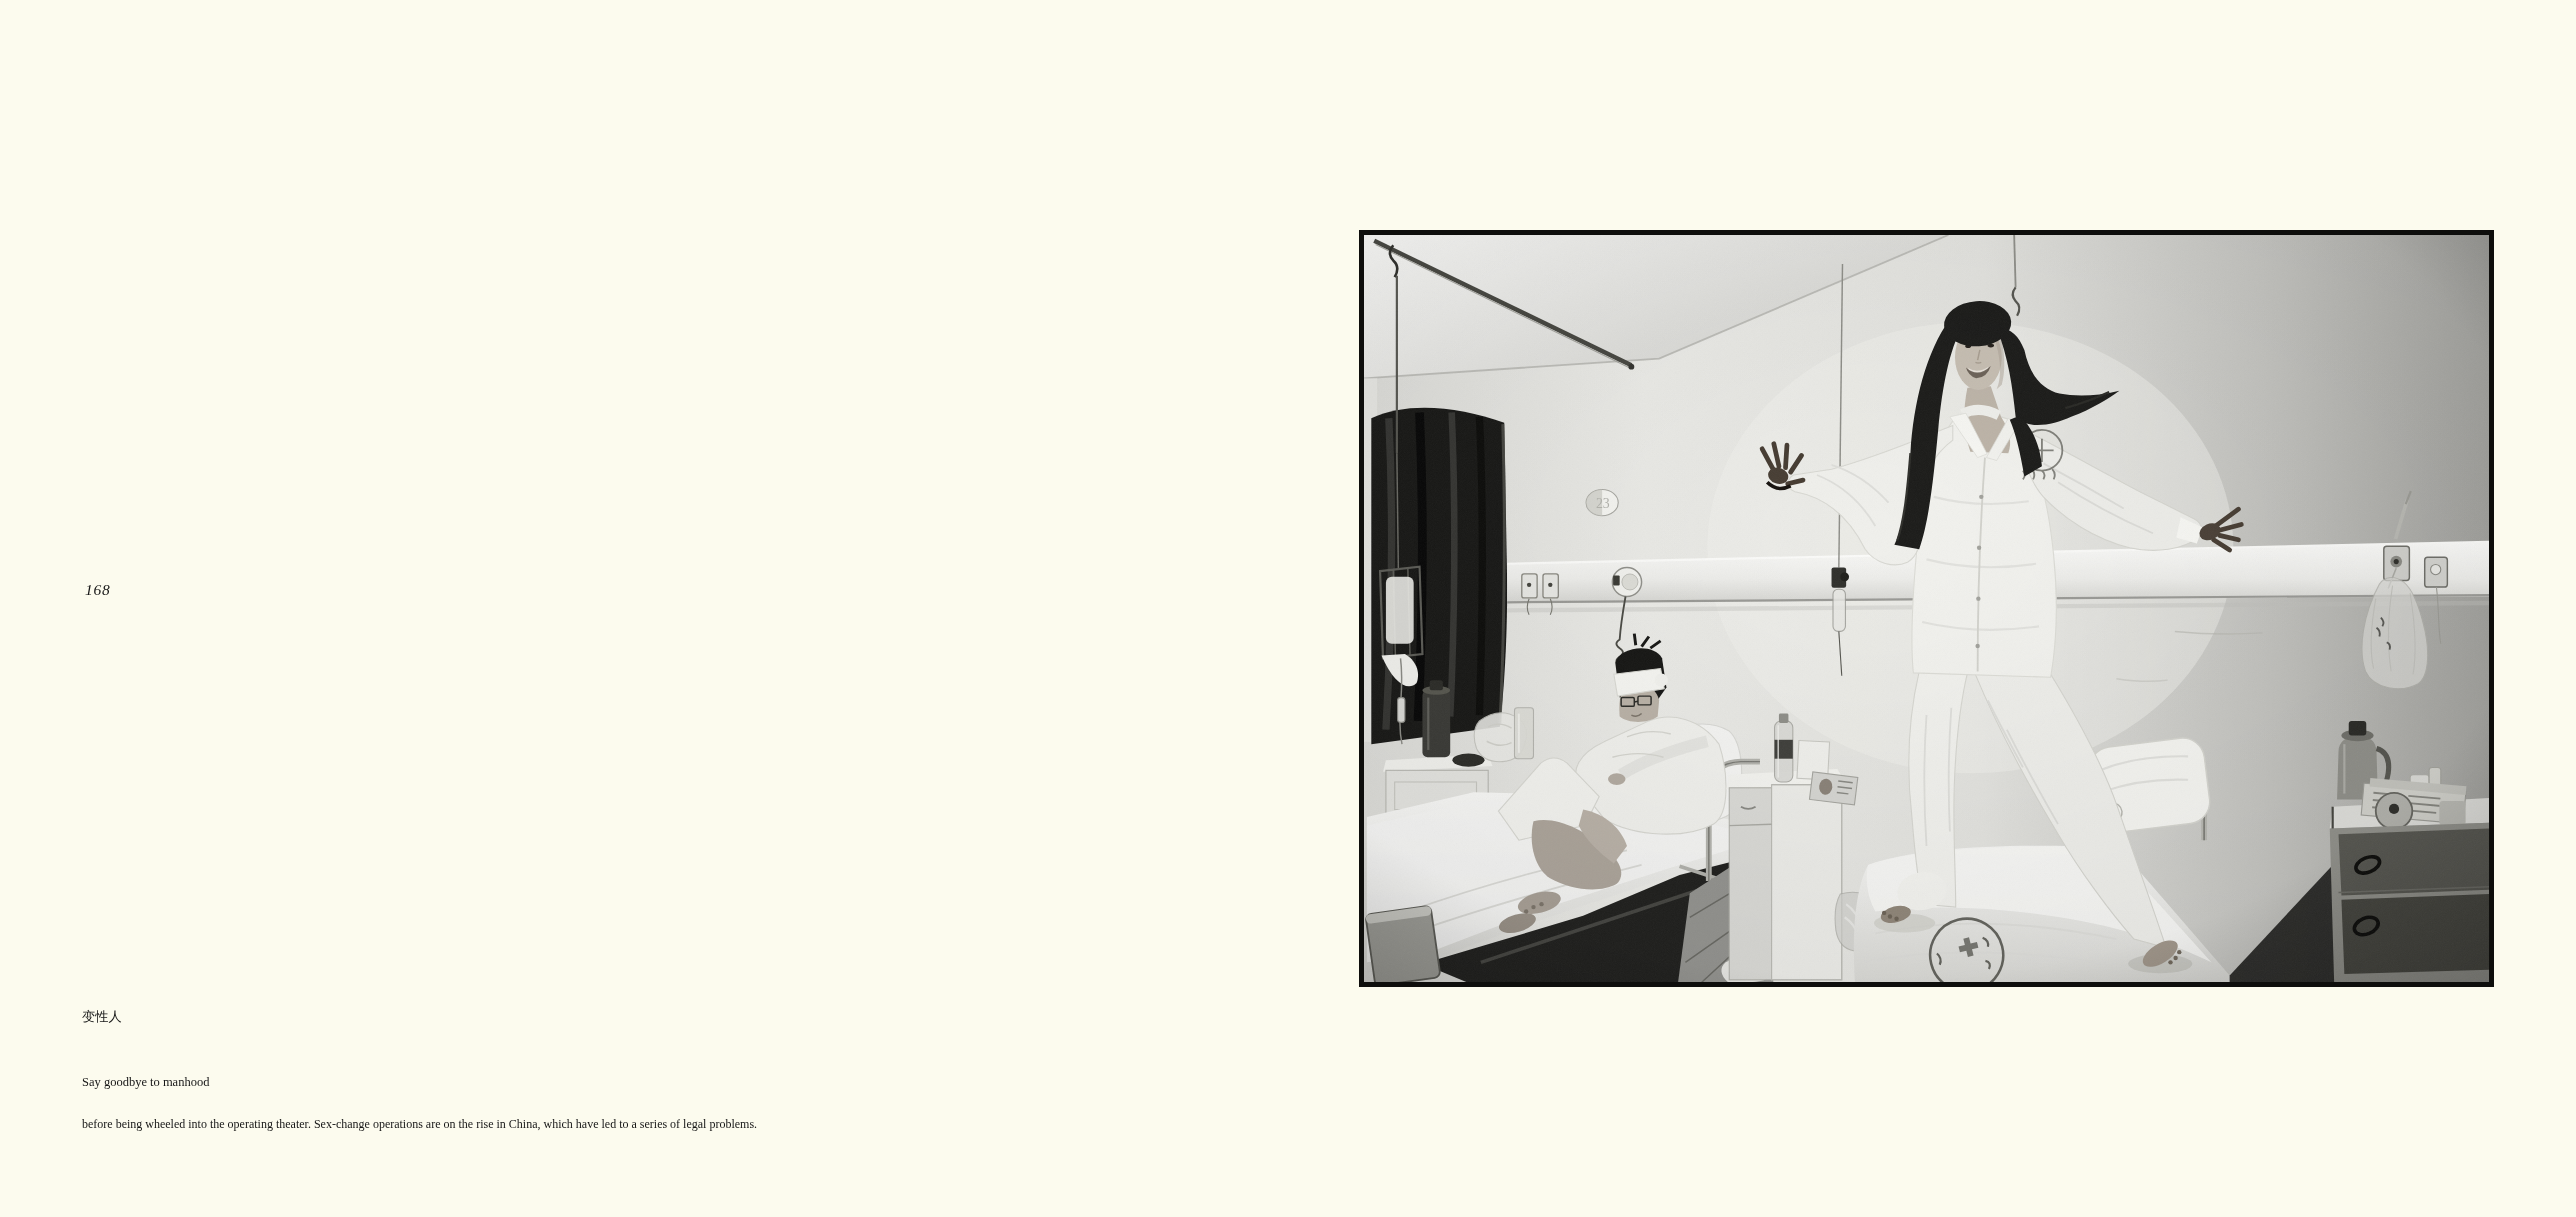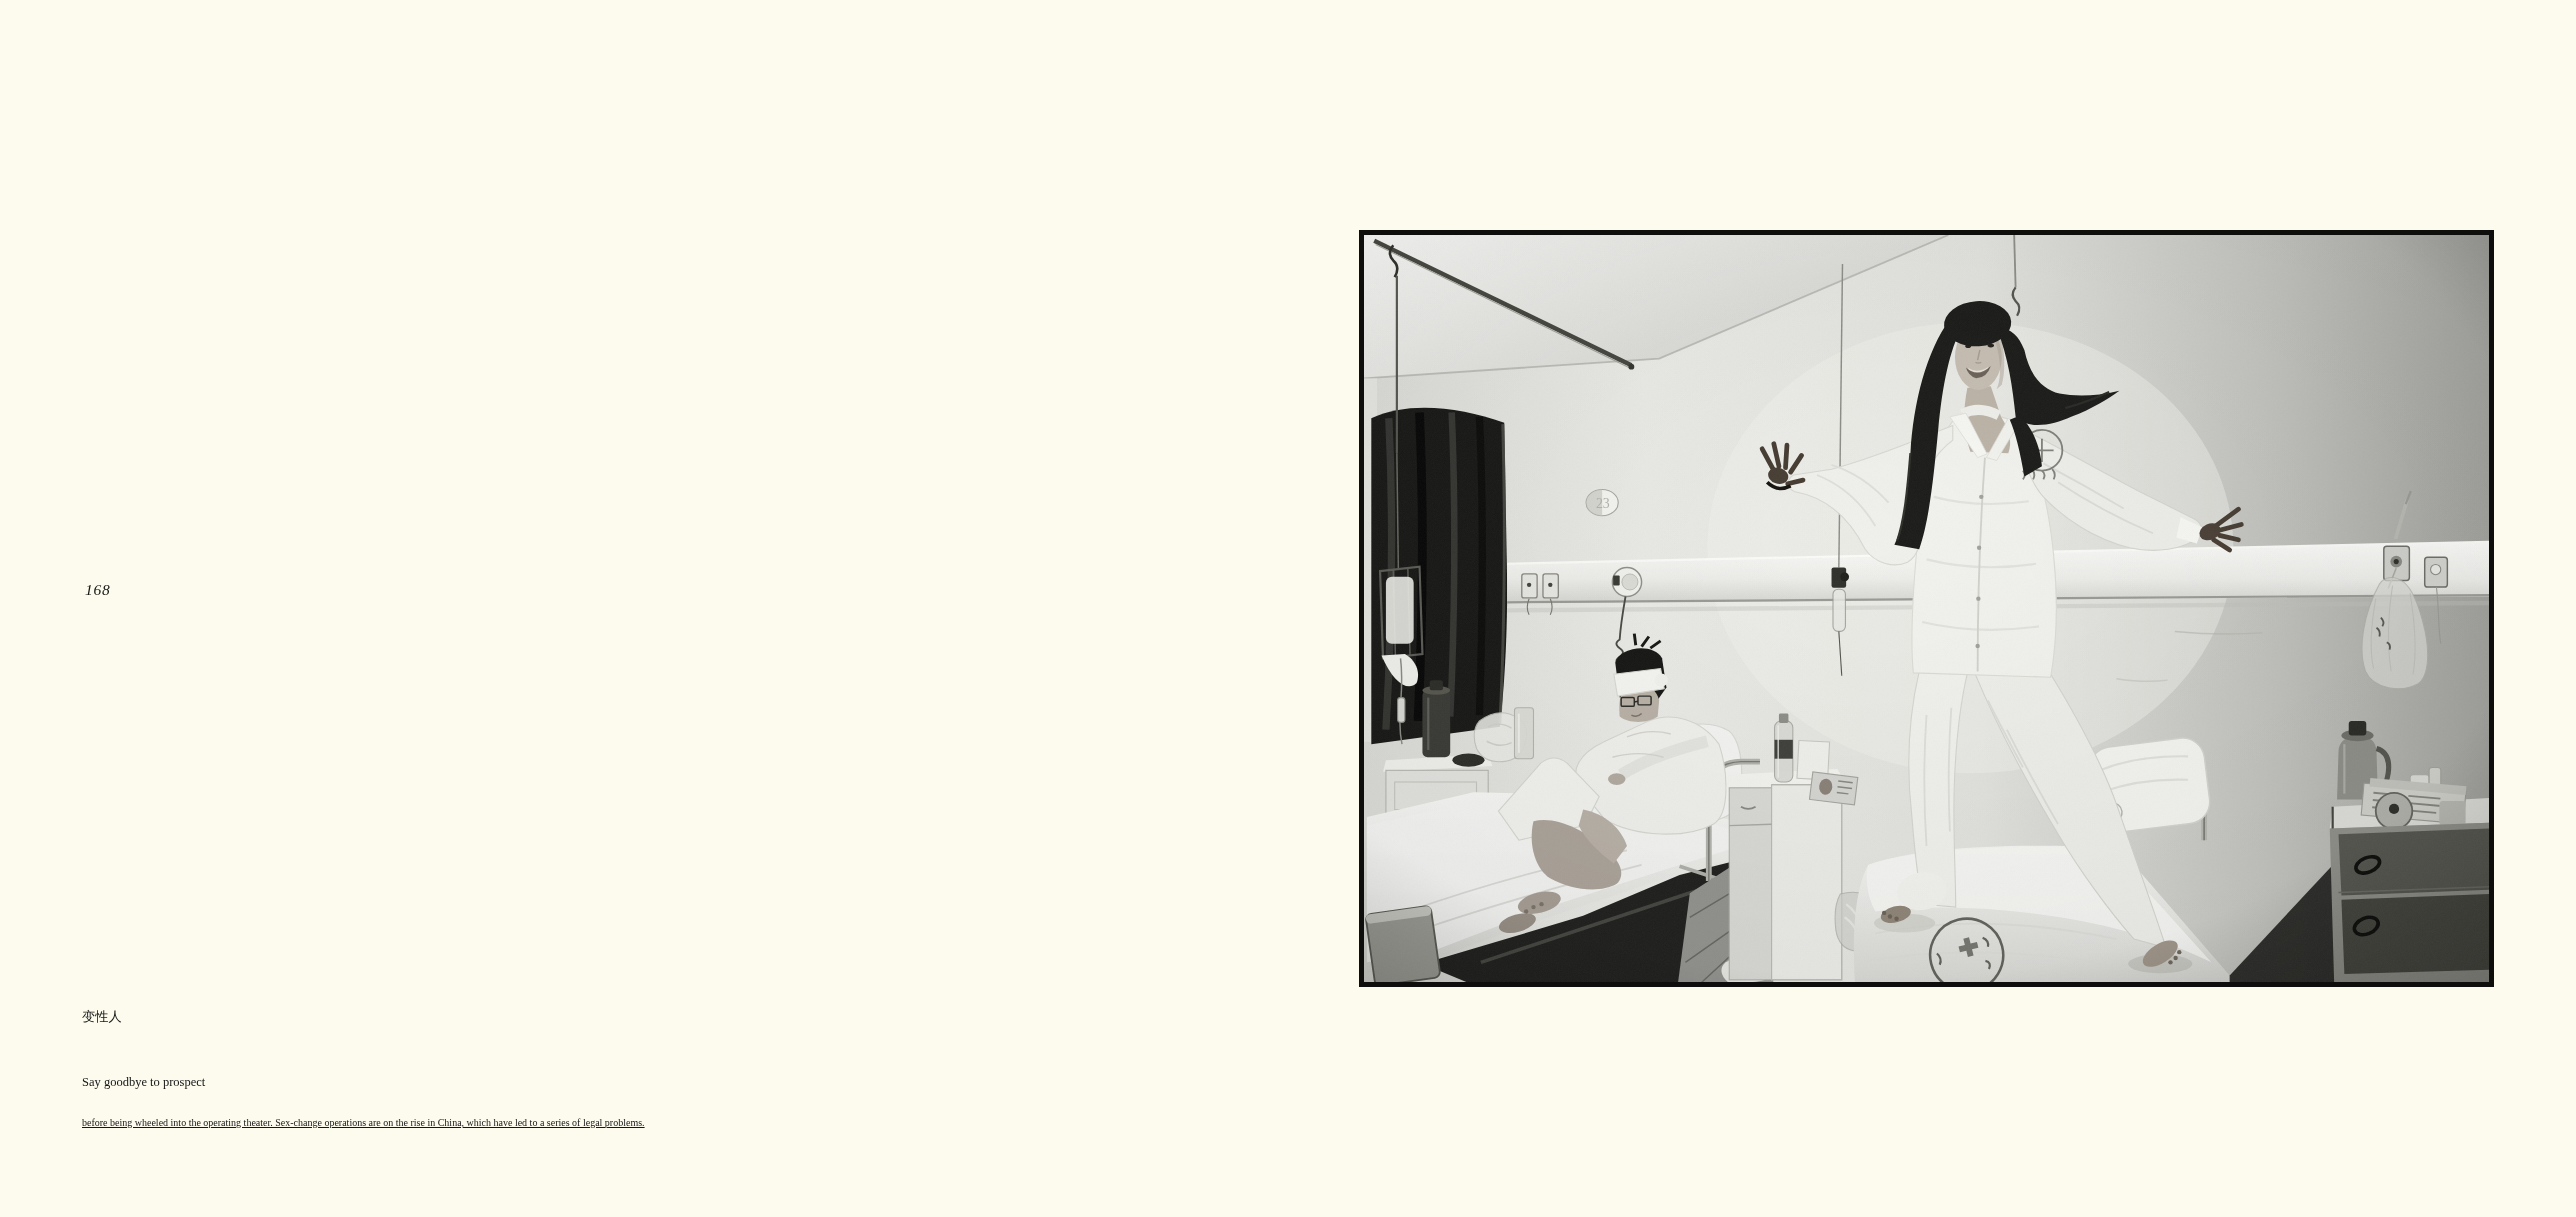--- a/index.html
+++ b/index.html
@@ -8,36 +8,36 @@
     font-family:"Liberation Serif","DejaVu Serif",serif;
     background:#fcfbee;
   }
   #spread{position:relative;width:2576px;height:973px;background:#fcfbee;border-radius:15px;}
   .txt{position:absolute;white-space:nowrap;color:#161616;}
   #page-number{left:85px;top:581px;font-size:15.5px;font-style:italic;letter-spacing:0.7px;}
   #cap-title-cn{left:82px;top:1008px;font-size:13.2px;}
   #cap-body-cn{left:82px;top:1031px;font-size:13.2px;}
   #cap-title-en{left:82px;top:1075px;font-size:12.5px;}
   #cap-en-1{left:82px;top:1097px;font-size:12.5px;}
-  #cap-en-2{left:82px;top:1117px;font-size:10px;text-decoration:underline;}
+  #cap-en-2{left:82px;top:1117px;font-size:12px;}
   #photo-frame{
     position:absolute;left:1359px;top:230px;width:1135px;height:757px;
     border:5.9px solid #0e0e0c;box-sizing:border-box;background:#cfcfcb;
   }
   #photo-frame svg{display:block;width:100%;height:100%;}
 </style>
 </head>
 <body>
 
 <div id="spread">
 
   <div id="page-number" class="txt">168</div>
 
   <div id="cap-title-cn" class="txt">变性人</div>
-  <div id="cap-title-en" class="txt">Say goodbye to prospect</div>
+  <div id="cap-title-en" class="txt">Say goodbye to manhood</div>
   <div id="cap-en-2" class="txt">before being wheeled into the operating theater. Sex-change operations are on the rise in China, which have led to a series of legal problems.</div>
 
   <div id="photo-frame">
     <svg viewBox="0 0 1540 1027" preserveAspectRatio="none">
       <defs>
         <linearGradient id="wallGrad" x1="0" y1="0" x2="1" y2="0">
           <stop offset="0" stop-color="#dadad6"></stop>
           <stop offset="0.25" stop-color="#eaeae6"></stop>
           <stop offset="0.55" stop-color="#e2e2de"></stop>
           <stop offset="0.8" stop-color="#c2c2be"></stop>

